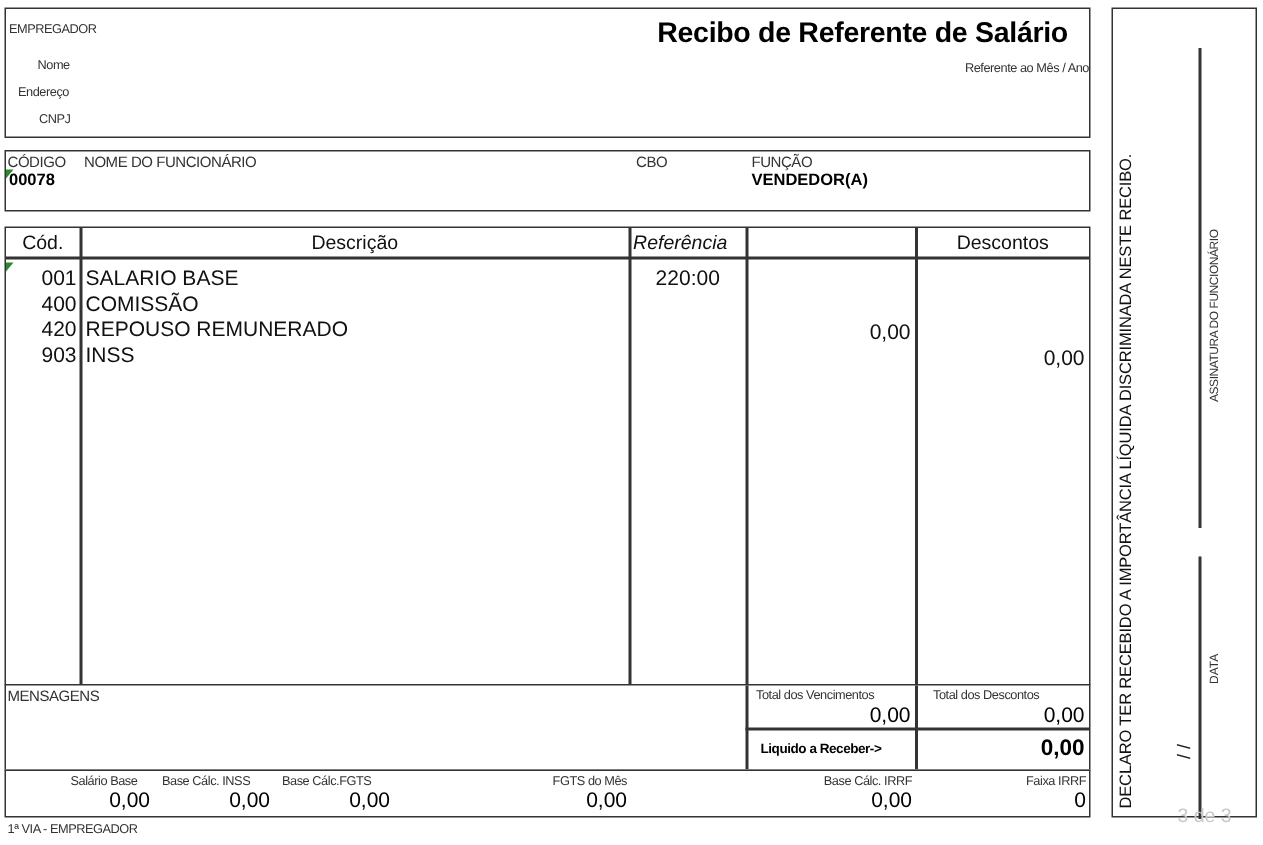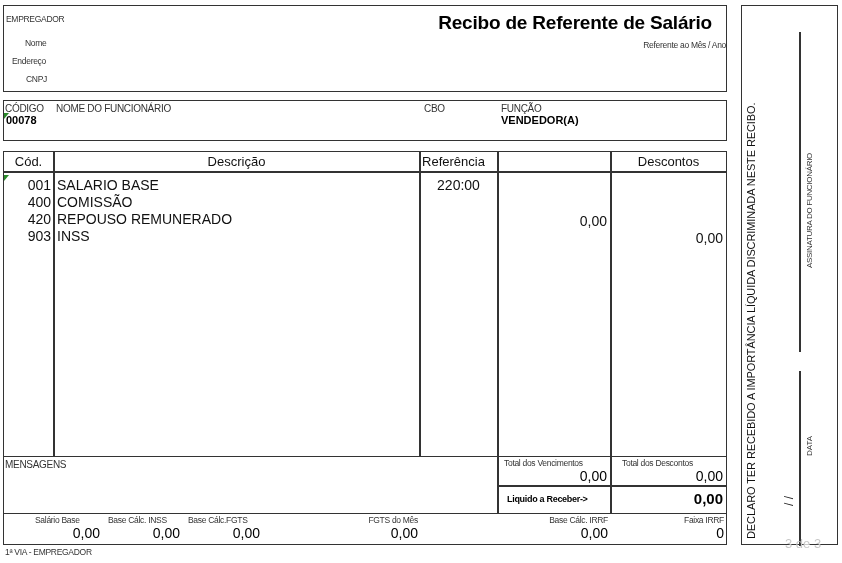--- a/index.html
+++ b/index.html
@@ -65,21 +65,21 @@
 
 <div class="box" id="tbl">
   <div class="hline" style="top:19px;"></div>
   <div class="vline" style="left:49px;"></div>
   <div class="vline" style="left:415px;"></div>
   <div class="vline" style="left:493px;"></div>
   <div class="vline" style="left:606px;"></div>
 
   <div class="th" style="left:0;width:49px;">Cód.</div>
   <div class="th" style="left:50px;width:365px;">Descrição</div>
-  <div class="th" style="left:416px;width:67px;">Referência</div>
+  <div class="th" style="left:416px;width:67px;font-style:italic;">Referência</div>
   <div class="th" style="left:607px;width:115px;">Descontos</div>
 
   <span class="green-tri" style="left:0px;top:23px;"></span>
 
   <div class="row cod" style="left:0;width:47px;top:25px;">001</div>
   <div class="row" style="left:53px;top:25px;">SALARIO BASE</div>
   <div class="row" style="left:416px;width:77px;top:25px;text-align:center;">220:00</div>
   <div class="row num" style="left:494px;width:109px;top:25px;"></div>
   <div class="row num" style="left:607px;width:112px;top:25px;"></div>
 
@@ -113,21 +113,21 @@
   <span class="abs tiny" style="left:500px;top:1px;">Total dos Vencimentos</span>
   <span class="abs" style="left:494px;width:109px;top:11px;text-align:right;font-size:14px;">0,00</span>
   <span class="abs tiny" style="left:618px;top:1px;">Total dos Descontos</span>
   <span class="abs" style="left:607px;width:112px;top:11px;text-align:right;font-size:14px;">0,00</span>
 
   <span class="abs" style="left:503px;top:37px;font-size:9px;font-weight:bold;letter-spacing:-0.3px;">Liquido a Receber-&gt;</span>
   <span class="abs" style="left:607px;width:112px;top:33px;text-align:right;font-size:15px;font-weight:bold;">0,00</span>
 </div>
 
 <div class="box" id="bases">
-  <span class="abs tiny" style="left:31px;top:1px;text-align:center;">Salário Base</span>
+  <span class="abs tiny" style="left:43px;top:1px;text-align:center;">Salário Base</span>
   <span class="abs" style="left:30px;width:66px;top:11px;text-align:right;font-size:14px;">0,00</span>
 
   <span class="abs tiny" style="left:104px;top:1px;">Base Cálc. INSS</span>
   <span class="abs" style="left:100px;width:76px;top:11px;text-align:right;font-size:14px;">0,00</span>
 
   <span class="abs tiny" style="left:184px;top:1px;">Base Cálc.FGTS</span>
   <span class="abs" style="left:180px;width:76px;top:11px;text-align:right;font-size:14px;">0,00</span>
 
   <span class="abs tiny" style="left:300px;width:114px;top:1px;text-align:right;">FGTS do Mês</span>
   <span class="abs" style="left:300px;width:114px;top:11px;text-align:right;font-size:14px;">0,00</span>

